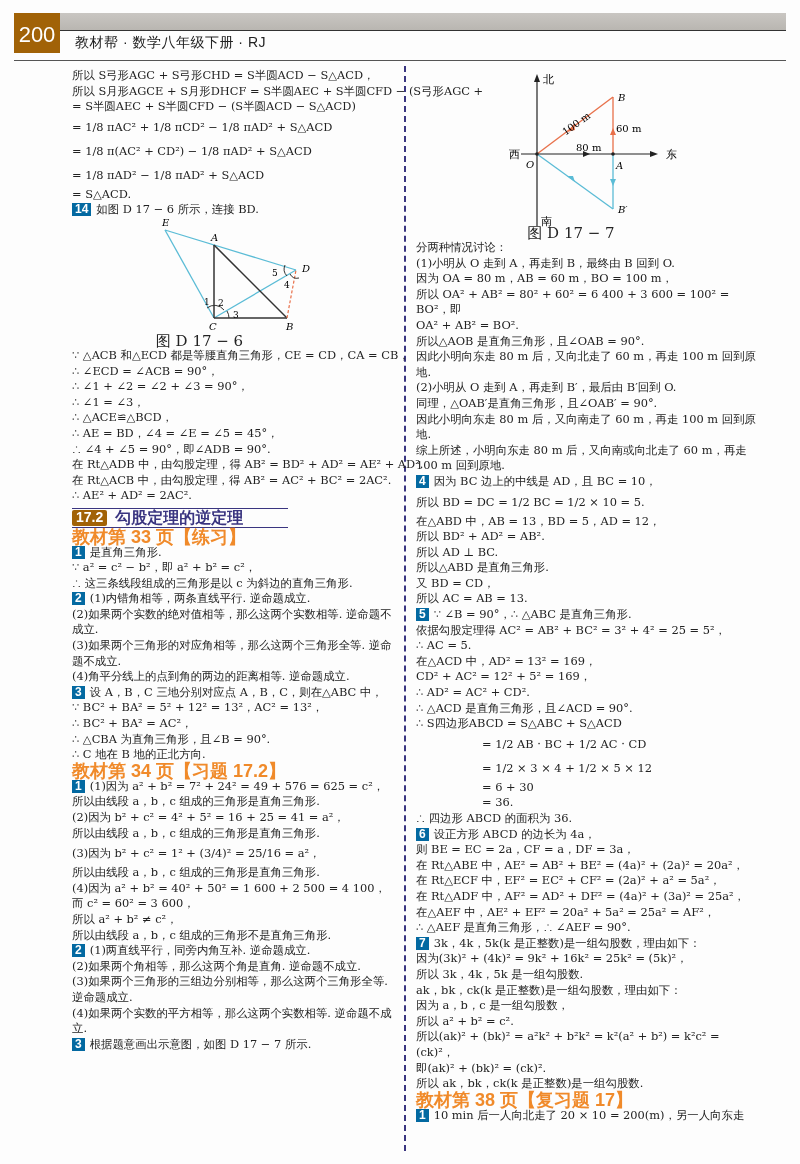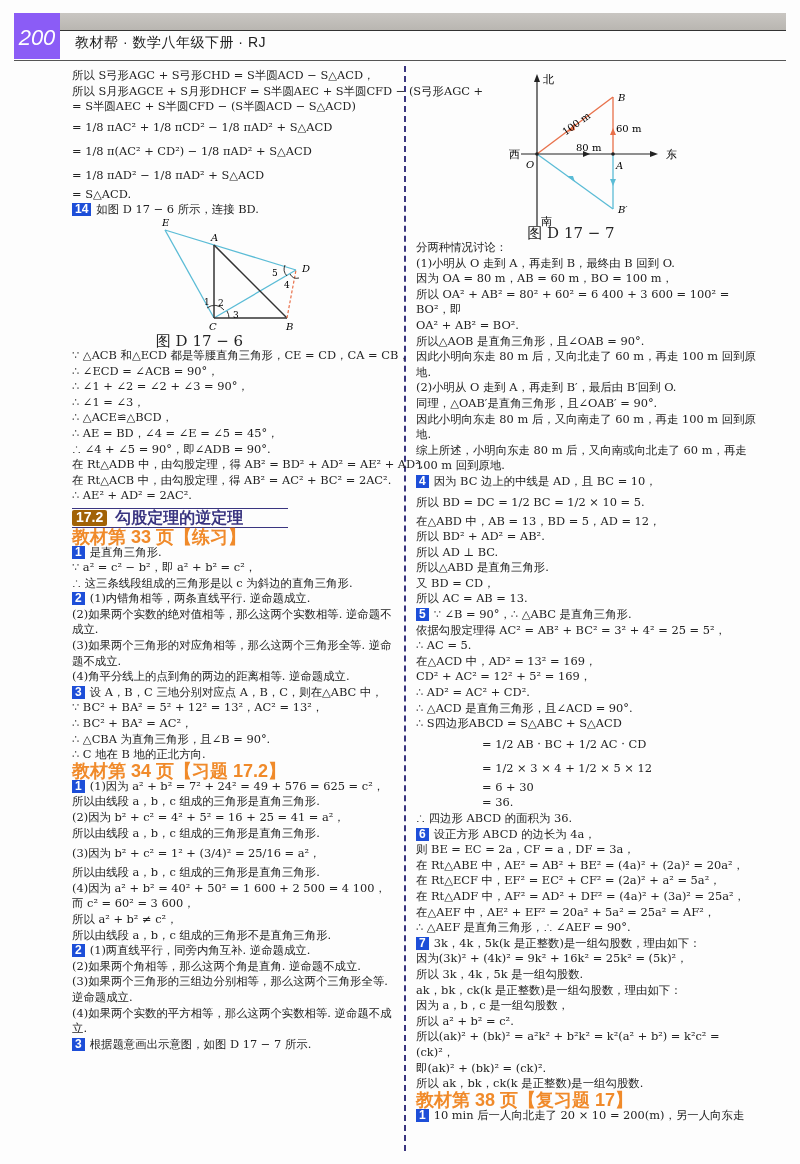--- a/index.html
+++ b/index.html
@@ -1,34 +1,34 @@
 <!DOCTYPE html>
 <html><head>
 <meta charset="utf-8">
 <style>
   html,body{margin:0;padding:0;}
   body{width:800px;height:1164px;background:#fdfdfd;position:relative;overflow:hidden;
        font-family:"DejaVu Serif","Liberation Serif",serif;color:#222;}
   .topband{position:absolute;left:14px;top:13px;width:772px;height:17px;
        background:linear-gradient(180deg,#c9c6c2,#b9b6b1);}
-  .pagenum{position:absolute;left:14px;top:13px;width:46px;height:46px;background:#8b5cf6;
+  .pagenum{position:absolute;left:14px;top:13px;width:46px;height:40px;background:#a16207;
        color:#fff;font-family:"Liberation Sans",sans-serif;font-size:22px;
-       display:flex;align-items:center;justify-content:center;padding-top:4px;box-sizing:border-box;font-style:italic;}
+       display:flex;align-items:center;justify-content:center;padding-top:4px;box-sizing:border-box;}
   .headerline1{position:absolute;left:60px;top:30px;width:726px;height:1px;background:#333;}
   .headerline2{position:absolute;left:14px;top:60px;width:772px;height:1px;background:#555;}
   .booktitle{position:absolute;left:75px;top:34px;font-family:"Liberation Sans",sans-serif;
        font-size:14px;color:#222;letter-spacing:0.5px;text-align:right;}
   .col{position:absolute;font-size:11.4px;line-height:15.6px;}
   .col.left{left:72px;top:68px;width:325px;}
   .col.right{left:416px;top:68px;width:340px;}
   .divider{position:absolute;left:404px;top:66px;height:1085px;width:0;
        border-left:2px dashed #3a3580;}
   .ln{white-space:nowrap;}
   .ln.wrap{white-space:normal;}
-  .badge{display:inline-block;background:#1d4ed8;color:#fff;font-family:"Liberation Sans",sans-serif;
+  .badge{display:inline-block;background:#0369a1;color:#fff;font-family:"Liberation Sans",sans-serif;
        font-weight:bold;font-size:12px;line-height:13px;padding:0 3px;margin-right:5px;}
   .subsec{color:#f08a2a;font-family:"Liberation Sans",sans-serif;font-weight:bold;font-size:18px;line-height:16px;}
   .sechead{display:flex;align-items:center;border-top:1px solid #3a3580;border-bottom:1px solid #3a3580;
        margin:4px 0 1px 0;padding:1px 0;width:216px;}
   .secnum{background:#a16207;color:#fff;font-family:"Liberation Sans",sans-serif;font-weight:bold;
        font-size:14px;padding:0 4px;border-radius:2px;margin-right:8px;}
   .sectitle{color:#3a3580;font-family:"Liberation Sans",sans-serif;font-weight:bold;font-size:16px;}
   .caption{text-align:center;font-size:15px;line-height:14px;}
   svg text{font-family:"DejaVu Serif",serif;}
 </style>

